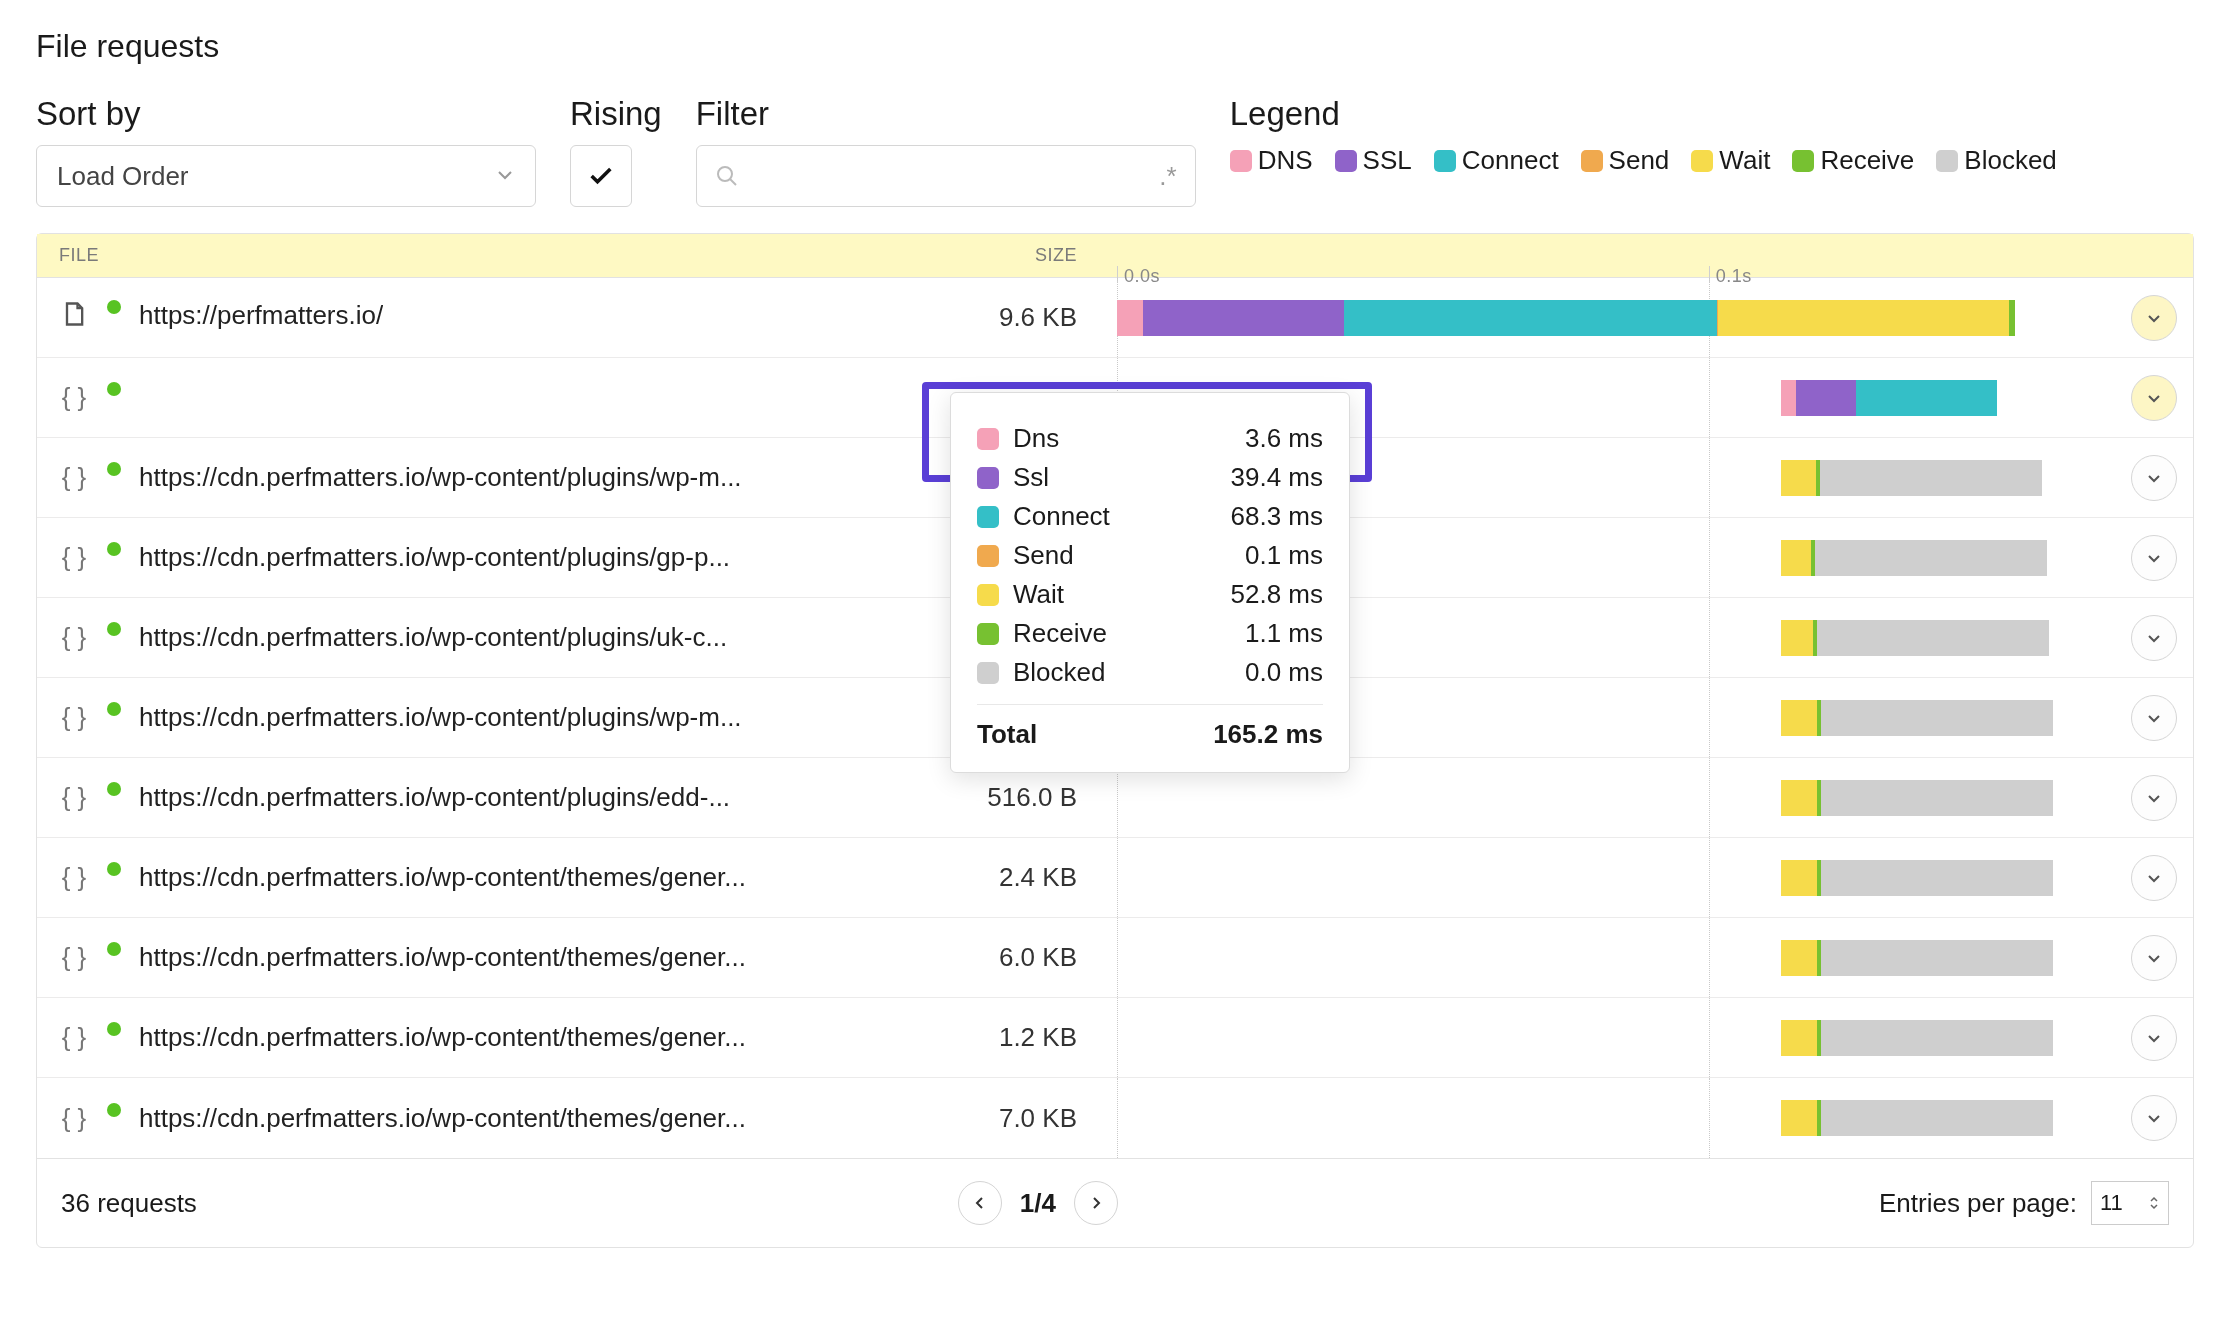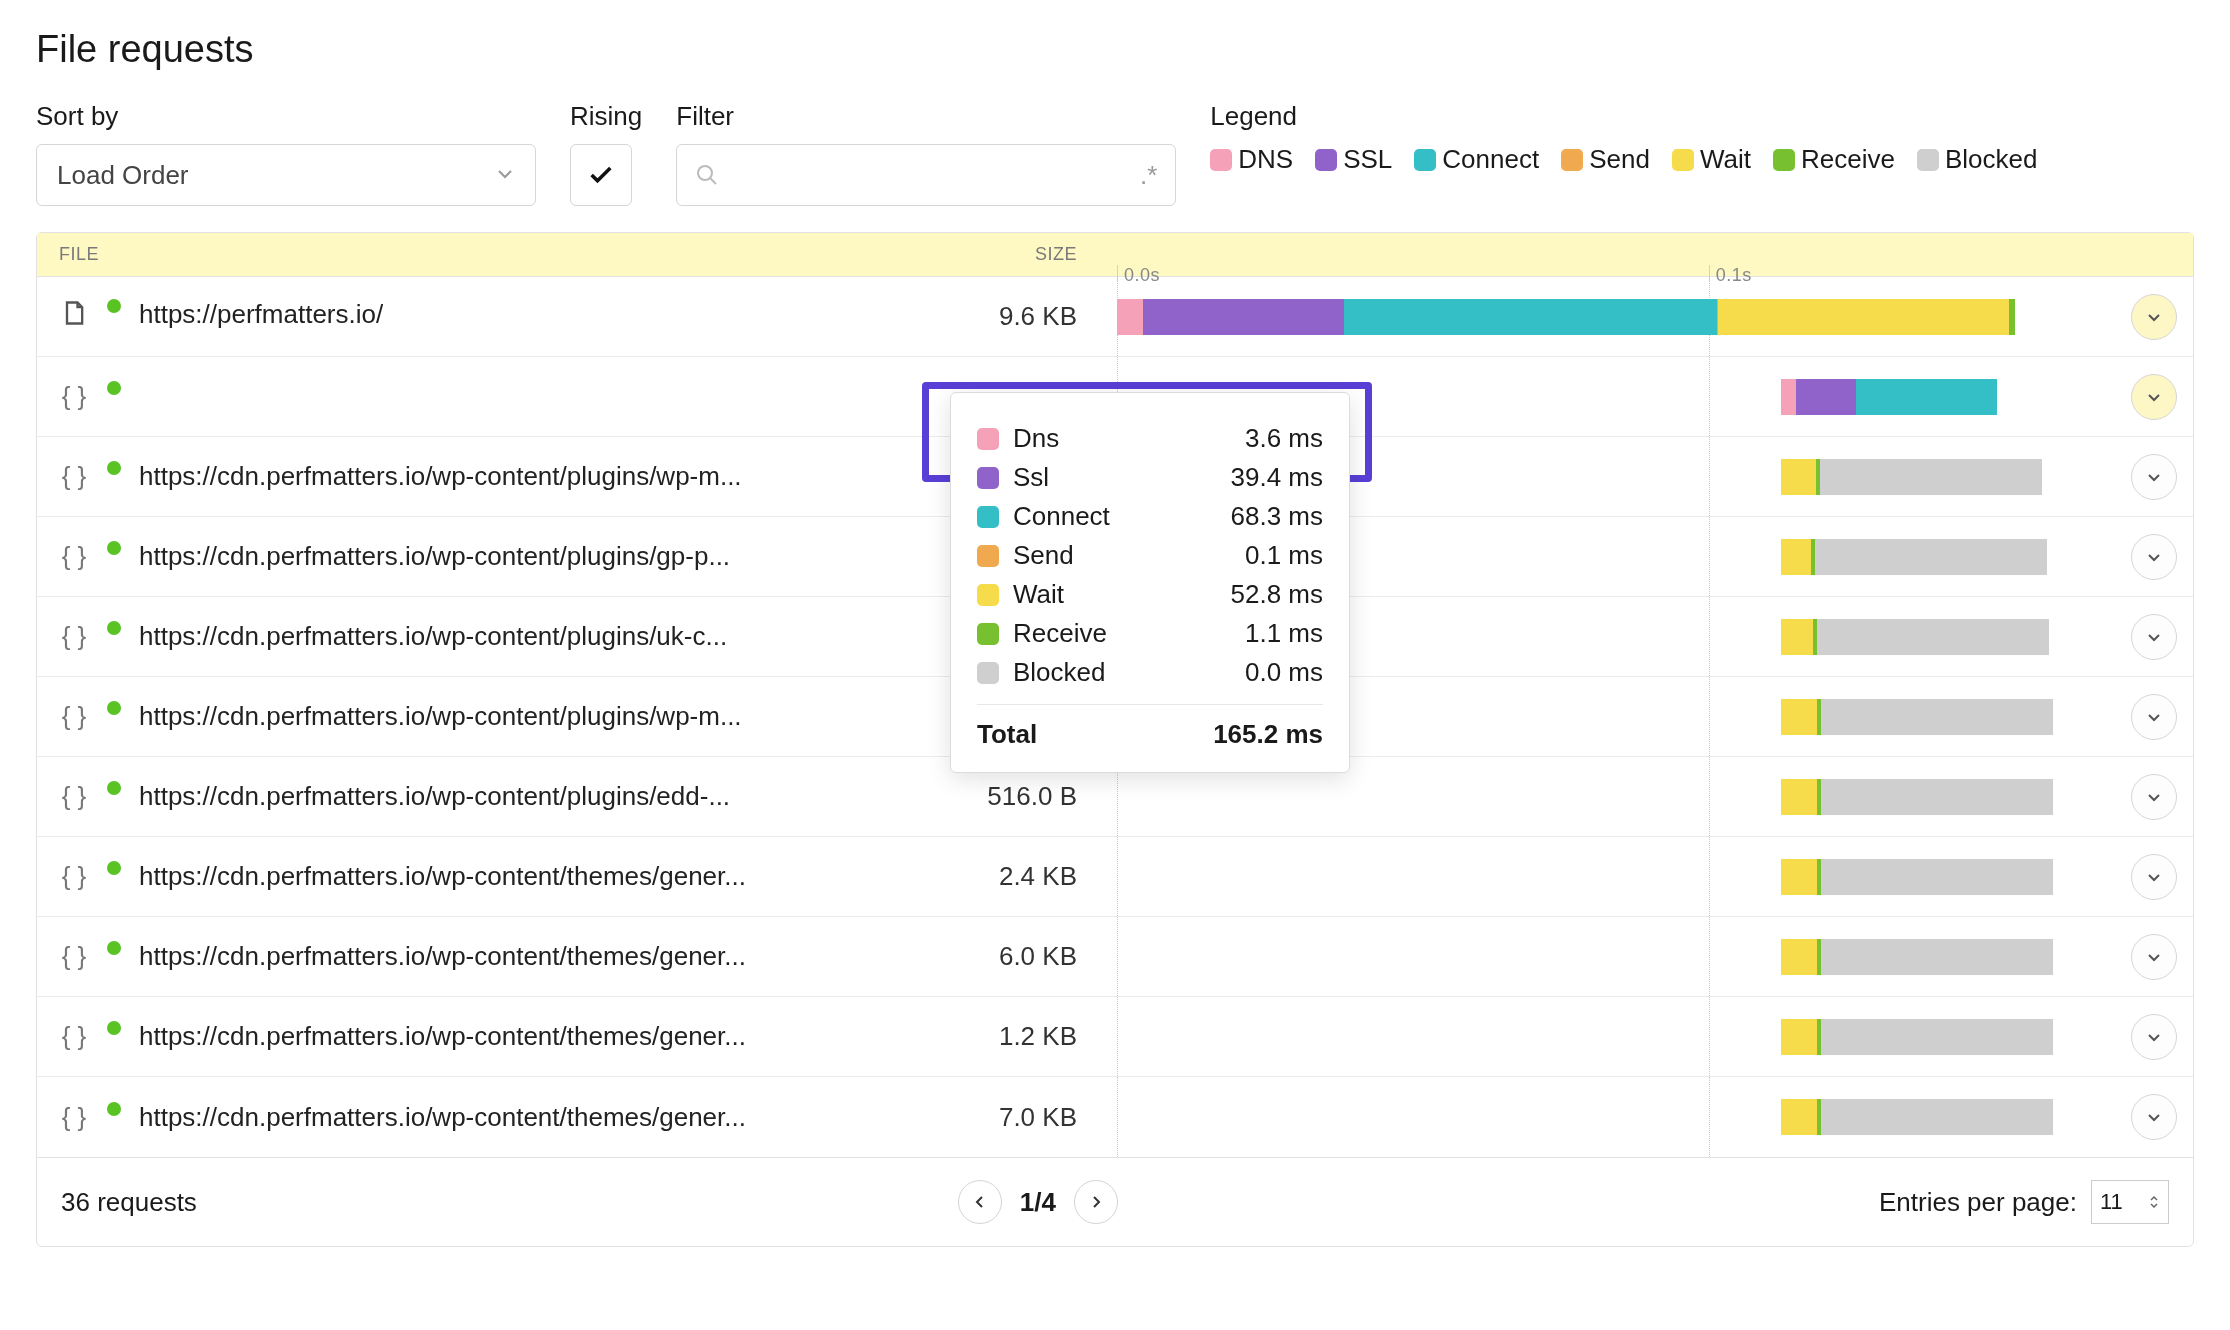--- a/index.html
+++ b/index.html
@@ -1,20 +1,20 @@
 <!DOCTYPE html>
 <html><head>
 <meta charset="utf-8">
 <style>
   * { box-sizing: border-box; margin: 0; padding: 0; }
   html, body { width: 2230px; height: 1330px; background: #fff; font-family: -apple-system, "Helvetica Neue", Arial, sans-serif; color: #1a1a1a; }
   .wrap { padding: 28px 36px; }
-  h1 { font-size: 38px; font-weight: 500; margin-bottom: 30px; }
+  h1 { font-size: 32px; font-weight: 500; margin-bottom: 30px; }
   .controls { display: flex; align-items: flex-start; gap: 34px; margin-bottom: 26px; }
-  .ctl-label { font-size: 26px; font-weight: 400; margin-bottom: 12px; }
+  .ctl-label { font-size: 33px; font-weight: 400; margin-bottom: 12px; }
   .sort-select { width: 500px; height: 62px; border: 1px solid #d6d6d6; border-radius: 6px; display:flex; align-items:center; justify-content:space-between; padding:0 20px; font-size: 26px; color:#444; background:#fff; }
   .chev { color:#999; }
   .rising-box { width:62px; height:62px; border:1px solid #d6d6d6; border-radius:6px; display:flex; align-items:center; justify-content:center; }
   .filter-box { width:500px; height:62px; border:1px solid #d6d6d6; border-radius:6px; display:flex; align-items:center; padding:0 18px; font-size:26px; color:#999; justify-content:space-between; }
   .legend { flex:1; }
   .legend-row { display:flex; flex-wrap:wrap; gap:18px 22px; font-size:26px; align-items:center; }
   .swatch { width:22px; height:22px; border-radius:5px; display:inline-block; margin-right:6px; vertical-align:middle; }
   .leg-item { display:inline-flex; align-items:center; }
   .table { border:1px solid #e2e2e2; border-radius:6px; overflow:visible; position:relative; }
   .thead { display:flex; font-size:18px; color:#7a7a7a; letter-spacing:0.5px; background:#fef9c3; border-bottom:1px solid #e2e2e2; height:44px; align-items:center; }

